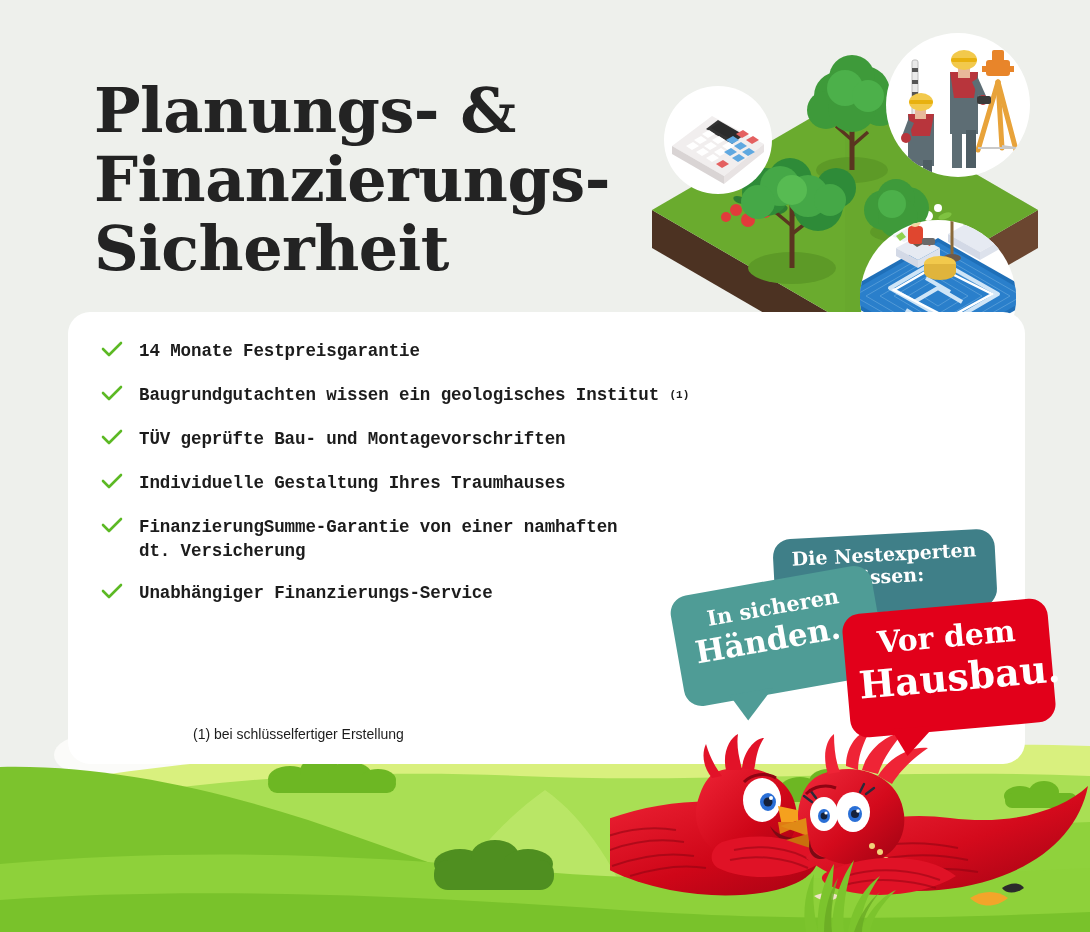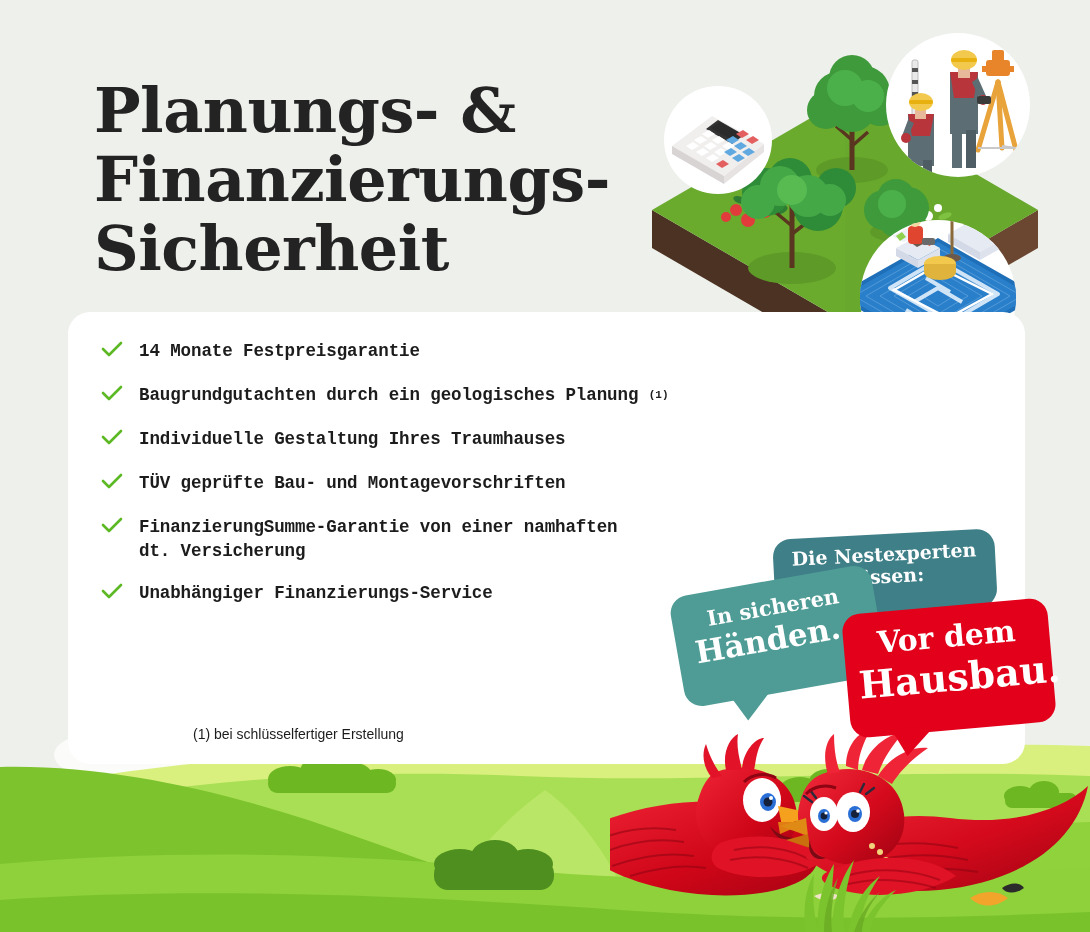--- a/index.html
+++ b/index.html
@@ -472,39 +472,39 @@
         <span class="item-text">14 Monate Festpreisgarantie</span>
       </div>
 
 
       <div class="item">
         <span class="check">
           <svg width="22" height="18" viewBox="0 0 22 18">
               <path d="M2,8 L8,14 L20,2" stroke="#5cb924" stroke-width="2.6" fill="none" stroke-linecap="round" stroke-linejoin="round"></path>
             </svg>
         </span>
-        <span class="item-text"><span>Baugrundgutachten durch ein geologisches Planung</span> <span class="fn-mark">(1)</span></span>
+        <span class="item-text"><span>Baugrundgutachten wissen ein geologisches Institut</span> <span class="fn-mark">(1)</span></span>
+      </div>
+
+      <div class="item">
+        <span class="check">
+          <svg width="22" height="18" viewBox="0 0 22 18">
+              <path d="M2,8 L8,14 L20,2" stroke="#5cb924" stroke-width="2.6" fill="none" stroke-linecap="round" stroke-linejoin="round"></path>
+            </svg>
+        </span>
+        <span class="item-text">TÜV geprüfte Bau- und Montagevorschriften</span>
       </div>
 
       <div class="item">
         <span class="check">
           <svg width="22" height="18" viewBox="0 0 22 18">
               <path d="M2,8 L8,14 L20,2" stroke="#5cb924" stroke-width="2.6" fill="none" stroke-linecap="round" stroke-linejoin="round"></path>
             </svg>
         </span>
         <span class="item-text">Individuelle Gestaltung Ihres Traumhauses</span>
-      </div>
-
-      <div class="item">
-        <span class="check">
-          <svg width="22" height="18" viewBox="0 0 22 18">
-              <path d="M2,8 L8,14 L20,2" stroke="#5cb924" stroke-width="2.6" fill="none" stroke-linecap="round" stroke-linejoin="round"></path>
-            </svg>
-        </span>
-        <span class="item-text">TÜV geprüfte Bau- und Montagevorschriften</span>
       </div>
 
       <div class="item two-line">
         <span class="check">
           <svg width="22" height="18" viewBox="0 0 22 18">
               <path d="M2,8 L8,14 L20,2" stroke="#5cb924" stroke-width="2.6" fill="none" stroke-linecap="round" stroke-linejoin="round"></path>
             </svg>
         </span>
         <span class="item-text" style="max-width:500px;">FinanzierungSumme-Garantie von einer namhaften dt. Versicherung</span>
       </div>

